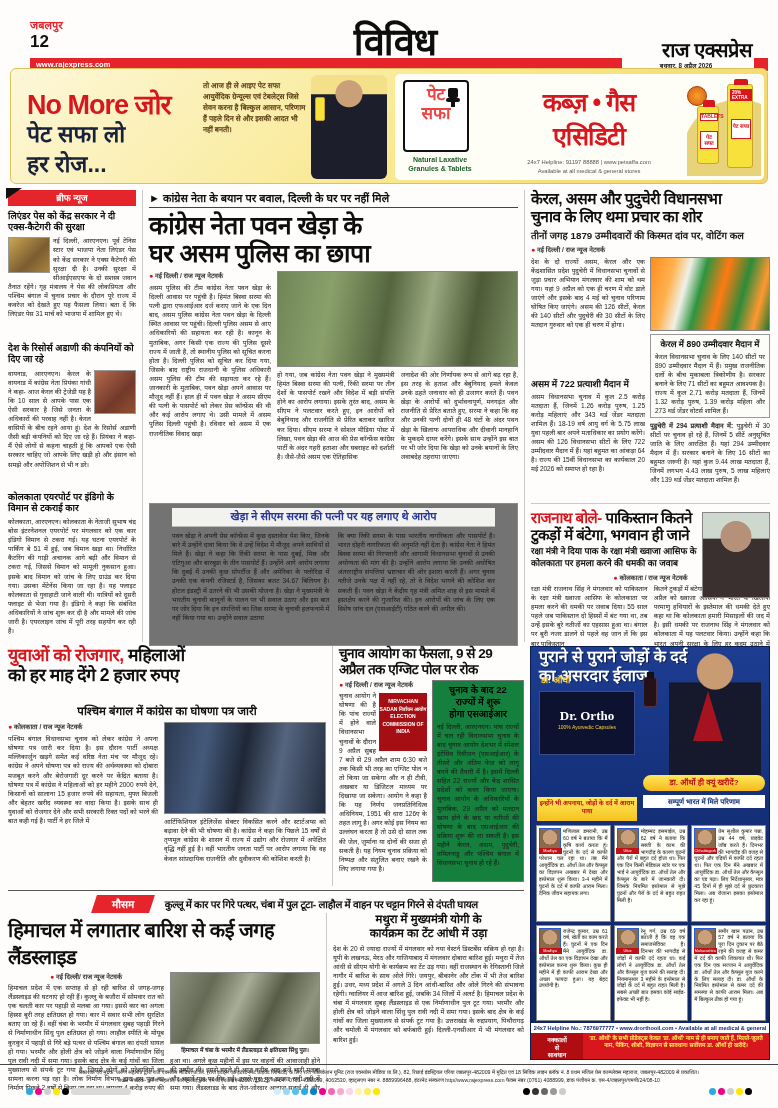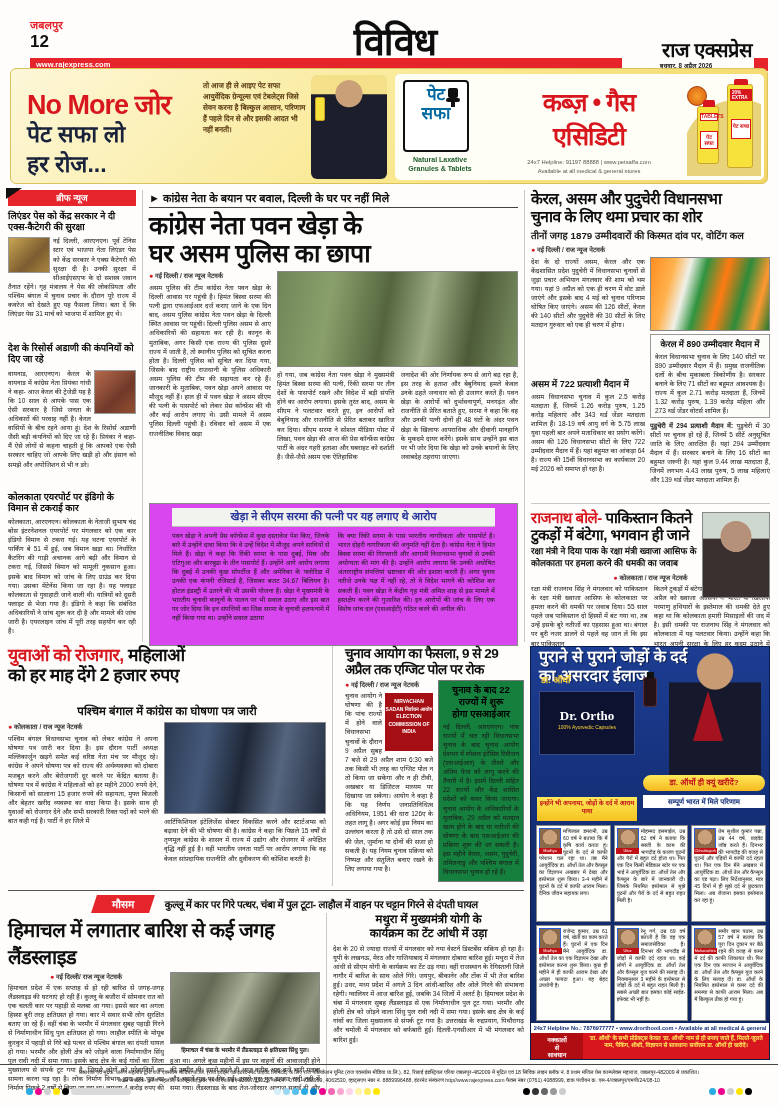--- a/index.html
+++ b/index.html
@@ -21,21 +21,21 @@
   
   .topad { position:absolute; left:10px; top:68px; width:758px; height:116px; background:linear-gradient(135deg,#fdf7d9 0%,#f9e88e 55%,#f3d667 100%); border:1px solid #d9c35a; border-radius:6px; }
   .ta-nomore { position:absolute; left:16px; top:16px; font-size:27px; font-weight:bold; color:#d8161e; letter-spacing:-1px; }
   .ta-l2 { position:absolute; left:16px; top:48px; font-size:23px; font-weight:bold; color:#18223a; }
   .ta-l3 { position:absolute; left:16px; top:78px; font-size:23px; font-weight:bold; color:#18223a; }
   .ta-pitch { position:absolute; left:192px; top:12px; width:104px; font-size:7.3px; line-height:1.5; font-weight:bold; color:#5a3b12; }
   .ta-man { position:absolute; left:300px; top:6px; width:76px; height:104px; background:radial-gradient(circle at 50% 18%, #caa078 0 14%, transparent 15%), linear-gradient(180deg,#f3e089 0 18%, #1c1f2b 19% 100%); border-radius:6px; }
   .ta-bottle-s { position:absolute; left:304px; top:28px; width:10px; height:24px; background:#f6e23a; border:1px solid #caa22a; border-radius:2px; }
   .ta-panel { position:absolute; left:384px; top:5px; width:369px; height:106px; background:#fffef6; border-radius:5px; }
   .ta-logo { position:absolute; left:8px; top:6px; width:66px; height:72px; border:2.5px solid #101010; border-radius:4px; background:#fff; text-align:center; padding-top:4px; }
-  .ta-logo .b1, .ta-logo .b2 { font-size:17px; font-weight:bold; color:#0369a1; line-height:1.1; }
+  .ta-logo .b1, .ta-logo .b2 { font-size:17px; font-weight:bold; color:#ef4444; line-height:1.1; }
   .ta-toilet { position:absolute; right:5px; top:6px; width:16px; height:20px; }
   .ta-toilet span { position:absolute; background:#101010; }
   .ta-tag { position:absolute; left:2px; top:82px; width:86px; font-size:7px; font-weight:bold; color:#1c5b2a; line-height:1.25; text-align:center; }
   .ta-ben1 { position:absolute; left:104px; top:10px; width:180px; text-align:center; font-size:25px; font-weight:bold; color:#d8161e; letter-spacing:-1px; }
   .ta-ben2 { position:absolute; left:104px; top:44px; width:180px; text-align:center; font-size:25px; font-weight:bold; color:#d8161e; letter-spacing:-1px; }
   .ta-help { position:absolute; left:84px; top:84px; width:220px; text-align:center; font-size:5.8px; color:#555; line-height:1.5; }
   .ta-prod { position:absolute; left:292px; top:4px; width:74px; height:98px; background:radial-gradient(circle at 70% 80%, #e8d27a 0 60%, transparent 61%), #fffef6; }
   .ta-b { position:absolute; border-radius:3px; background:#f6e23a; border:1px solid #c9a52b; }
   .ta-cap { position:absolute; background:#d8161e; border-radius:2px 2px 0 0; }
   .ta-blabel { position:absolute; font-size:5px; font-weight:bold; color:#d8161e; background:#fff; border:0.5px solid #d8161e; text-align:center; line-height:1.1; }
@@ -57,21 +57,21 @@
   .b-head span { display:block; text-align:center; color:#fff; font-weight:bold; font-size:9px; line-height:16px; }
   .b-title { font-size:9.3px; font-weight:bold; color:#0e0e0e; line-height:1.2; margin:5px 0 3px; }
   .b-photo { float:left; width:42px; height:36px; margin:1px 3px 1px 0; border:1px solid #999; }
   .b-photo.r { float:right; margin:1px 0 1px 3px; }
 
   .lead { position:absolute; left:142px; top:0; width:376px; height:452px; padding-left:6px; }
   .kicker { font-size:11px; font-weight:bold; color:#0e0e0e; border-bottom:1px solid #444; padding-bottom:2px; }
   .lead-h { font-size:25px; line-height:1.12; margin-top:3px; }
   .lead-photo { width:100%; height:96px; border:1px solid #888;
     background:linear-gradient(100deg,#6f8557 0%,#8aa06b 22%,#55663f 45%,#9aa97f 62%,#4d5b38 80%,#7b8f61 100%); }
-  .abox { border:1.5px solid #8a8a8a; background:#d946ef; padding:4px 22px; margin-top:6px; }
+  .abox { border:1.5px solid #8a8a8a; background:#737373; padding:4px 22px; margin-top:6px; }
   .abox-h { text-align:center; color:#27359b; font-weight:bold; font-size:11px; border-bottom:1px solid #bbb; padding-bottom:3px; margin-bottom:4px; background:#f2f2ee; }
 
   .polls { position:absolute; left:524px; top:0; width:246px; height:452px; padding-left:6px; }
   .polls-h { font-size:15.5px; line-height:1.15; }
   .polls-sub { font-size:9.8px; font-weight:bold; color:#191919; margin-top:3px; }
   .flag-photo { width:100%; height:74px; border:1px solid #888;
     background:linear-gradient(105deg,#ff8c1f 0%,#ffb24e 18%,#f0f0e8 30%,#2f9440 42%,#ff7a12 58%,#2e8b3a 74%,#ff9830 88%,#1f7a30 100%); }
   .kbox { border:1px solid #999; padding:3px 4px; margin-top:3px; background:#fcfcf8; }
   .kbox-h { text-align:center; font-size:8.6px; font-weight:bold; color:#111; margin-bottom:2px; }
   .subhd { font-size:9px; font-weight:bold; color:#111; margin:4px 0 2px; }
@@ -83,21 +83,21 @@
   .raj-sub { font-size:8.8px; font-weight:bold; width:172px; margin-top:3px; line-height:1.3; color:#111; }
 
   
   .lower { position:absolute; left:0; top:646px; width:778px; height:414px; }
   .bengal { position:absolute; left:8px; top:0; width:318px; height:240px; }
   .bengal-h { font-size:17.5px; line-height:1.12; }
   .bengal-sub { font-size:11.5px; font-weight:bold; text-align:center; margin-top:18px; color:#111; }
   .cong-photo { width:100%; height:92px; border:1px solid #888;
     background:linear-gradient(100deg,#2c3a52 0%,#44597a 25%,#1e2736 48%,#55657f 70%,#222c3e 100%); }
 
-  .exitpoll { position:absolute; left:332px; top:0; width:192px; height:240px; padding-left:12px; border-left:1px solid #c9c9c9; }
+  .exitpoll { position:absolute; left:332px; top:0; width:192px; height:240px; padding-left:6px; border-left:1px solid #c9c9c9; }
   .exit-h { font-size:13.5px; line-height:1.15; }
   .ec-logo { float:right; width:48px; height:58px; background:#a50f14; color:#fff; margin:2px 0 2px 3px; text-align:center; padding-top:5px; font-size:5px; font-weight:bold; line-height:1.5; }
   .sirbox { border:1px solid #777; padding:3px 4px; background:#15803d; }
   .sir-h { text-align:center; font-size:9.5px; font-weight:bold; line-height:1.25; margin-bottom:2px; }
 
   .ortho { position:absolute; left:530px; top:0; width:240px; height:414px; background:linear-gradient(180deg,#1d3d92 0%,#142f77 40%,#0e2560 100%); border:1px solid #0a1c4a; }
   .or-h { color:#fff; font-weight:bold; font-size:16px; line-height:1.2; padding:0 0 0 8px; text-shadow:1px 1px 0 #0a1c4a; }
   .or-ajay { position:absolute; right:8px; top:4px; width:92px; height:128px;
     background:radial-gradient(circle at 50% 16%, #c89b72 0 15%, transparent 16%), linear-gradient(180deg,transparent 0 24%, #15192b 25% 100%); }
   .or-shirt { position:absolute; right:38px; top:40px; width:30px; height:50px; background:#a51220; clip-path:polygon(50% 0,100% 100%,0 100%); }

